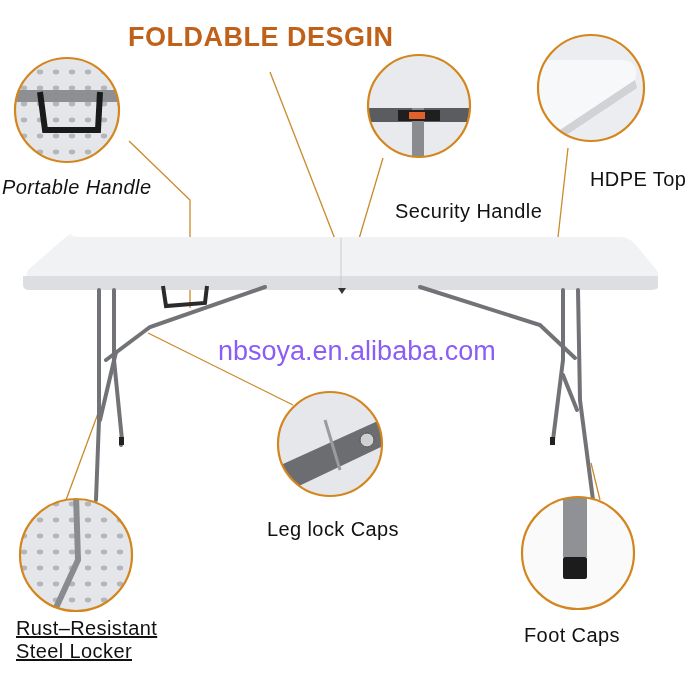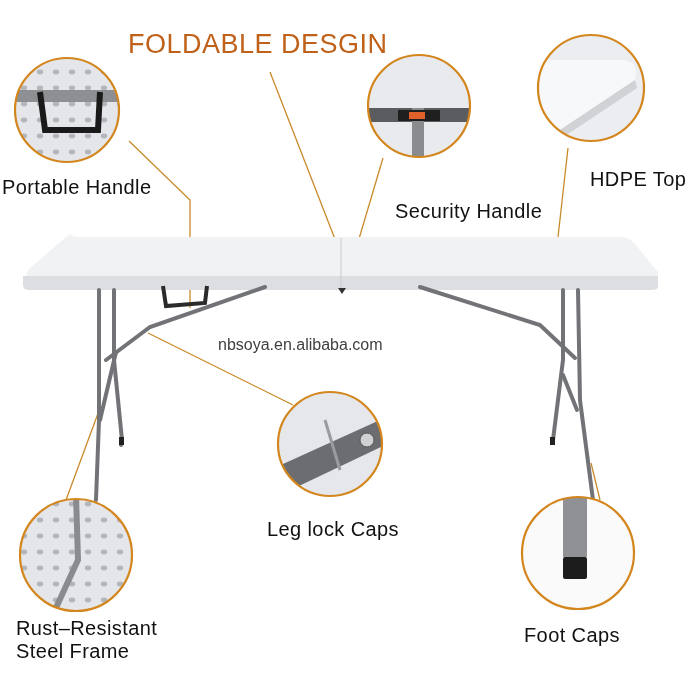--- a/index.html
+++ b/index.html
@@ -1,21 +1,21 @@
 <!DOCTYPE html>
 <html><head>
 <meta charset="utf-8">
 <style>
   html, body { margin:0; padding:0; background:#ffffff; }
   body { width:700px; height:700px; position:relative; overflow:hidden; font-family:"Liberation Sans", sans-serif; }
   .abs { position:absolute; }
-  .title { left:128px; top:29px; font-size:27px; color:#c0611a; font-weight:400; letter-spacing:0.5px; white-space:nowrap; }
+  .title { left:128px; top:22px; font-size:27px; color:#c0611a; font-weight:700; letter-spacing:0.5px; white-space:nowrap; }
   .lbl { font-size:20px; color:#111; white-space:nowrap; letter-spacing:0.4px; }
   .lbl2 { font-size:20px; color:#111; line-height:23px; letter-spacing:0.4px; }
-  .watermark { left:218px; top:336px; font-size:16px; color:#404040; white-space:nowrap; }
+  .watermark { left:218px; top:336px; font-size:27px; color:#8b5cf6; white-space:nowrap; }
   svg.scene { position:absolute; left:0; top:0; }
 </style>
 </head>
 <body>
 
 <svg class="scene" width="700" height="700" viewBox="0 0 700 700">
   <defs>
     <clipPath id="c1">
         <circle cx="67" cy="110" r="52"></circle>
       </clipPath>
@@ -128,24 +128,24 @@
       <rect x="563" y="495" width="24" height="62" fill="#8f9194"></rect>
       <rect x="563" y="557" width="24" height="22" rx="2" fill="#1c1c1c"></rect>
     </g>
     <circle cx="578" cy="553" r="56" fill="none" stroke="#d4861e" stroke-width="2.2"></circle>
   </g>
 </svg>
 
 <div class="abs title">FOLDABLE DESGIN</div>
 <div class="abs watermark">nbsoya.en.alibaba.com</div>
 
-<div class="abs lbl" style="left:2px;top:176px;">Portable Handle</div>
+<div class="abs lbl" style="left:2px;top:176px;font-style:italic;">Portable Handle</div>
 <div class="abs lbl" style="left:395px;top:200px;">Security Handle</div>
 <div class="abs lbl" style="left:590px;top:161px;margin-top:7px;">HDPE Top</div>
 <div class="abs lbl" style="left:267px;top:518px;">Leg lock Caps</div>
 
-<div class="abs lbl2" style="left:16px;top:617px;">
+<div class="abs lbl2" style="left:16px;top:617px;text-decoration:underline;">
   <div>Rust–Resistant</div>
-  <div>Steel Frame</div>
+  <div>Steel Locker</div>
 </div>
 <div class="abs lbl2" style="left:524px;top:624px;">
   <div>Foot Caps</div>
 </div>
 
 </body></html>

